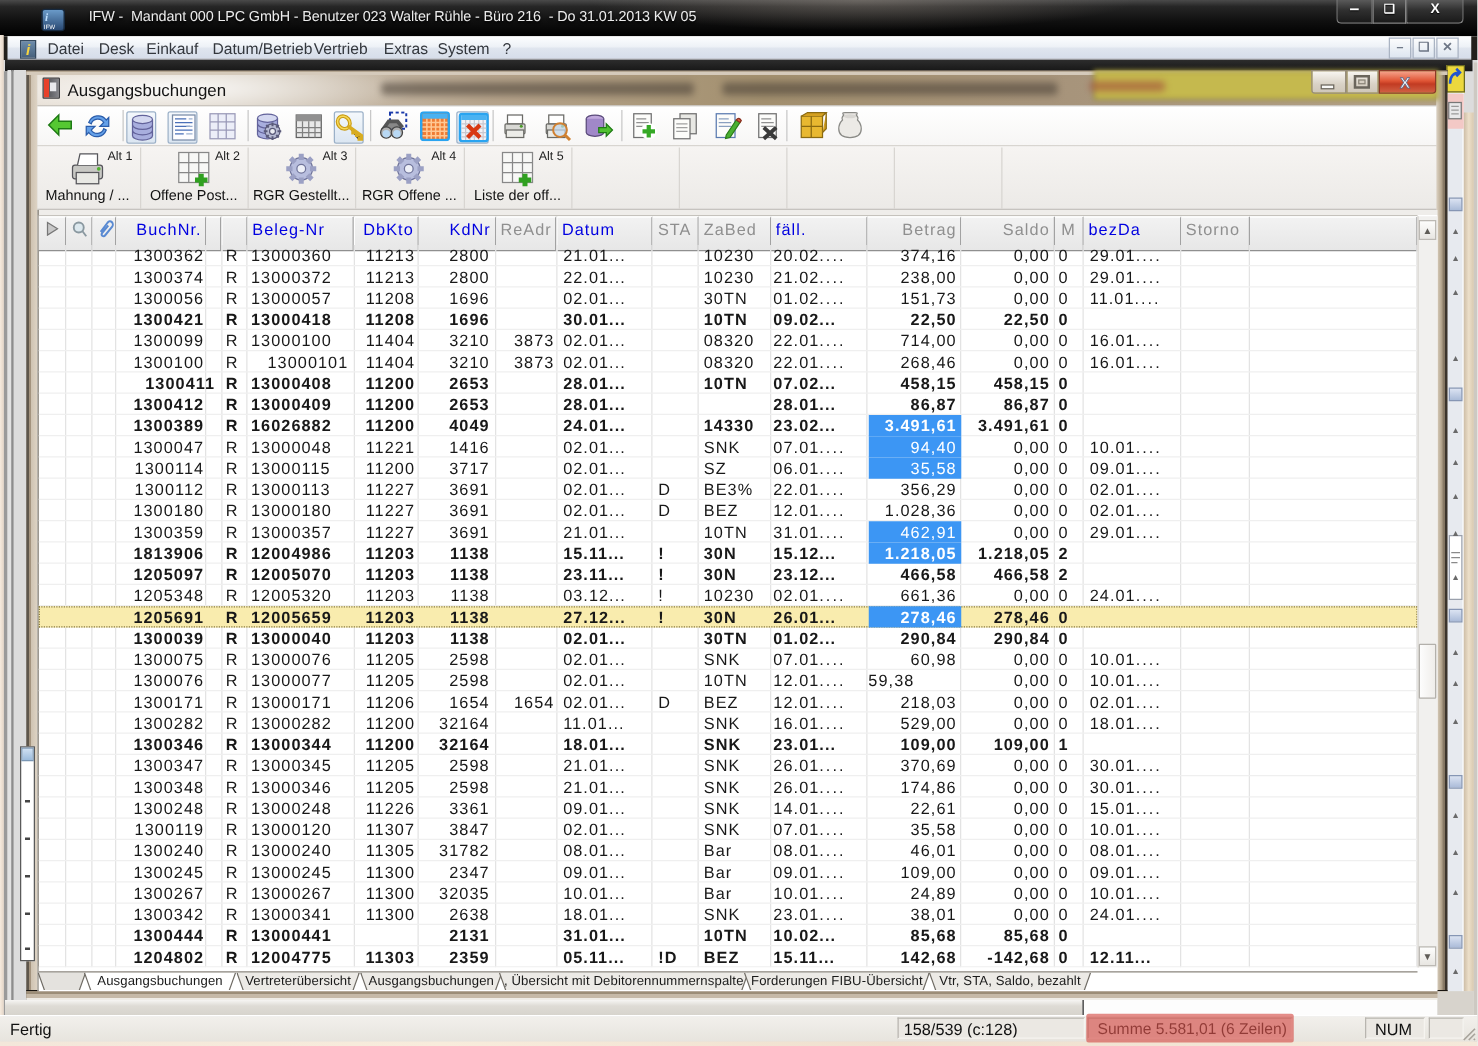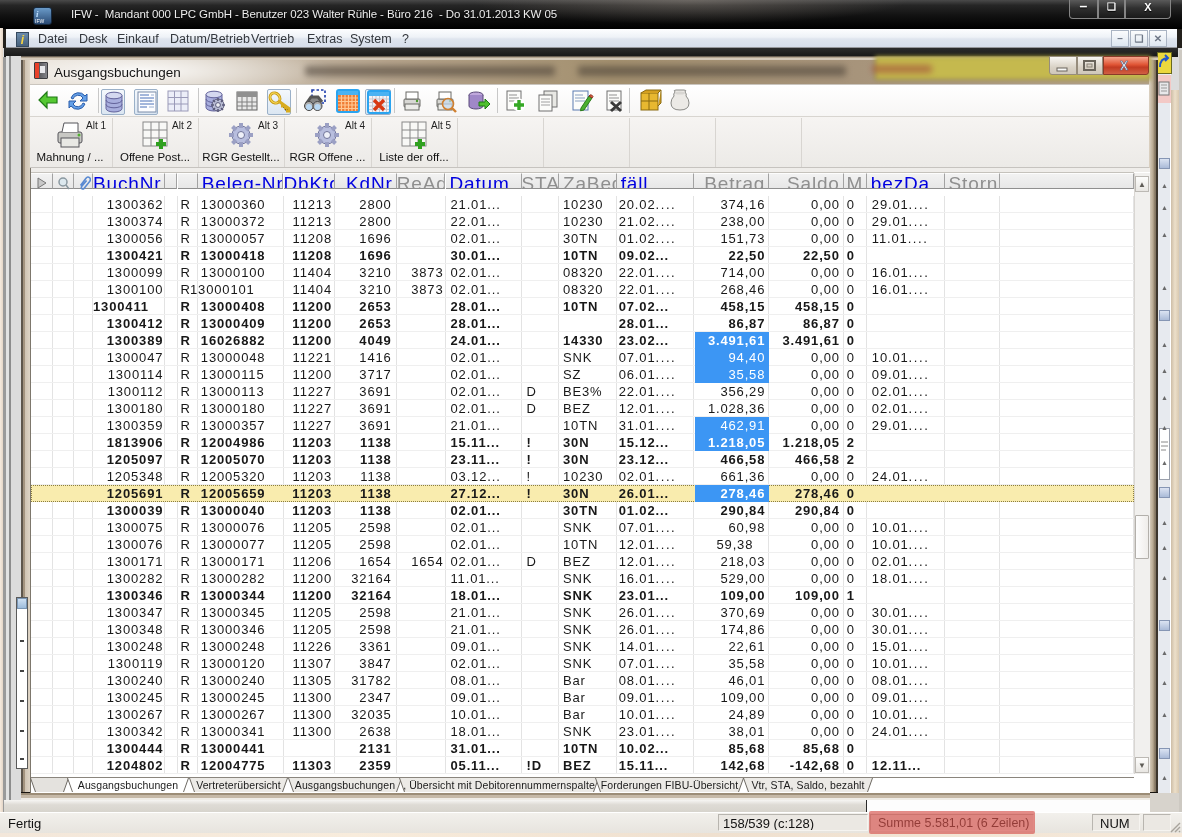--- a/index.html
+++ b/index.html
@@ -42,21 +42,21 @@
 .ticon{position:absolute;top:89px;width:26px;height:26px}
 .tsel{border:1px solid #9ab0c8;background:linear-gradient(#f4f8fc,#dbe6f2);border-radius:2px}
 
 #tb2{left:30px;top:117px;width:1119px;height:51px;background:linear-gradient(#f6f4f2,#eceae7);border-bottom:1px solid #c6c3bf}
 .t2sep{position:absolute;top:118px;width:1px;height:49px;background:#d8d5d1}
 .bigbtn{position:absolute;top:118px;height:48px}
 .alt{position:absolute;font-size:10px;color:#222}
 .cap{position:absolute;font-size:11.5px;color:#111;white-space:nowrap}
 
 #tbl{left:30px;top:172px;width:1120px;height:621px;background:#fff;border-left:1px solid #7d776c}
-.hc{position:absolute;top:173px;height:16px;background:linear-gradient(#f2f2f2,#e7e7e7);border-right:1px solid #a2a2a2;border-bottom:1px solid #8f8f8f;border-top:1px solid #fdfdfd;font-size:19px;letter-spacing:0.85px;color:#0000e0;overflow:hidden;white-space:nowrap}
+.hc{position:absolute;top:173px;height:28px;background:linear-gradient(#f2f2f2,#e7e7e7);border-right:1px solid #a2a2a2;border-bottom:1px solid #8f8f8f;border-top:1px solid #fdfdfd;font-size:13px;letter-spacing:0.85px;color:#0000e0;overflow:hidden;white-space:nowrap}
 .hg{color:#8f8f8f}
 #hline{left:31px;top:172px;width:1103px;height:1px;background:#c5c2bc}
 .vg{position:absolute;top:196px;width:1px;height:578px;background:#e3e3e3}
 .row{position:absolute;left:31px;width:1103px;height:17px;font-size:13px;letter-spacing:0.85px;color:#181818;white-space:pre}
 .row div{position:absolute;top:1px;overflow:hidden;white-space:pre}
 .rb{font-weight:bold}
 .selrow{background:#f9ecae;outline:1px dotted #8a7d42;outline-offset:-1px}
 .rline{position:absolute;left:31px;width:1103px;height:1px;background:#efefef}
 
 #sbar{left:1134px;top:173px;width:16px;height:601px;background:#f1f0ee;border-left:1px solid #d9d6d2}
@@ -533,35 +533,35 @@
 <div style="left:528.0px;width:57.7px;padding-left:4px;">08320</div>
 <div style="left:585.7px;width:77.0px;padding-left:2px;">22.01<span style="letter-spacing:1.6px">....</span></div>
 <div style="left:663.7px;width:74.6px;text-align:right;padding-right:4px;">714,00</div>
 <div style="left:738.3px;width:74.5px;text-align:right;padding-right:4px;">0,00</div>
 <div style="left:812.8px;width:23.0px;padding-left:3px;">0</div>
 <div style="left:835.8px;width:77.8px;padding-left:5px;">16.01<span style="letter-spacing:1.6px">....</span></div>
 </div>
 <div class="row abs" style="top:281px">
 <div style="left:62.0px;width:72.3px;text-align:right;padding-right:2px;">1300100</div>
 <div style="left:146.5px;width:20.3px;padding-left:3px;">R</div>
-<div style="left:156px;width:85.7px;padding-left:3px;">13000101</div>
+<div style="left:180px;width:85.7px;padding-left:3px;">13000101</div>
 <div style="left:252.5px;width:51.5px;text-align:right;padding-right:3px;">11404</div>
 <div style="left:304.0px;width:61.7px;text-align:right;padding-right:5px;">3210</div>
 <div style="left:365.7px;width:48.8px;text-align:right;padding-right:2px;">3873</div>
 <div style="left:414.5px;width:76.1px;padding-left:5px;">02.01...</div>
 <div style="left:490.6px;width:37.4px;padding-left:5px;"></div>
 <div style="left:528.0px;width:57.7px;padding-left:4px;">08320</div>
 <div style="left:585.7px;width:77.0px;padding-left:2px;">22.01<span style="letter-spacing:1.6px">....</span></div>
 <div style="left:663.7px;width:74.6px;text-align:right;padding-right:4px;">268,46</div>
 <div style="left:738.3px;width:74.5px;text-align:right;padding-right:4px;">0,00</div>
 <div style="left:812.8px;width:23.0px;padding-left:3px;">0</div>
 <div style="left:835.8px;width:77.8px;padding-left:5px;">16.01<span style="letter-spacing:1.6px">....</span></div>
 </div>
 <div class="row rb abs" style="top:298px">
-<div style="left:62.0px;width:72.3px;text-align:left;padding-right:2px;">1300411</div>
+<div style="left:78px;width:72.3px;text-align:center;padding-right:2px;">1300411</div>
 <div style="left:146.5px;width:20.3px;padding-left:3px;">R</div>
 <div style="left:166.8px;width:85.7px;padding-left:3px;">13000408</div>
 <div style="left:252.5px;width:51.5px;text-align:right;padding-right:3px;">11200</div>
 <div style="left:304.0px;width:61.7px;text-align:right;padding-right:5px;">2653</div>
 <div style="left:365.7px;width:48.8px;text-align:right;padding-right:2px;"></div>
 <div style="left:414.5px;width:76.1px;padding-left:5px;">28.01...</div>
 <div style="left:490.6px;width:37.4px;padding-left:5px;"></div>
 <div style="left:528.0px;width:57.7px;padding-left:4px;">10TN</div>
 <div style="left:585.7px;width:77.0px;padding-left:2px;">07.02...</div>
 <div style="left:663.7px;width:74.6px;text-align:right;padding-right:4px;">458,15</div>
@@ -781,21 +781,21 @@
 <div style="left:62.0px;width:72.3px;text-align:right;padding-right:2px;">1300076</div>
 <div style="left:146.5px;width:20.3px;padding-left:3px;">R</div>
 <div style="left:166.8px;width:85.7px;padding-left:3px;">13000077</div>
 <div style="left:252.5px;width:51.5px;text-align:right;padding-right:3px;">11205</div>
 <div style="left:304.0px;width:61.7px;text-align:right;padding-right:5px;">2598</div>
 <div style="left:365.7px;width:48.8px;text-align:right;padding-right:2px;"></div>
 <div style="left:414.5px;width:76.1px;padding-left:5px;">02.01...</div>
 <div style="left:490.6px;width:37.4px;padding-left:5px;"></div>
 <div style="left:528.0px;width:57.7px;padding-left:4px;">10TN</div>
 <div style="left:585.7px;width:77.0px;padding-left:2px;">12.01<span style="letter-spacing:1.6px">....</span></div>
-<div style="left:663.7px;width:74.6px;text-align:right;padding-right:16px;">59,38</div>
+<div style="left:663.7px;width:74.6px;padding-right:16px;">59,38</div>
 <div style="left:738.3px;width:74.5px;text-align:right;padding-right:4px;">0,00</div>
 <div style="left:812.8px;width:23.0px;padding-left:3px;">0</div>
 <div style="left:835.8px;width:77.8px;padding-left:5px;">10.01<span style="letter-spacing:1.6px">....</span></div>
 </div>
 <div class="row abs" style="top:553px">
 <div style="left:62.0px;width:72.3px;text-align:right;padding-right:2px;">1300171</div>
 <div style="left:146.5px;width:20.3px;padding-left:3px;">R</div>
 <div style="left:166.8px;width:85.7px;padding-left:3px;">13000171</div>
 <div style="left:252.5px;width:51.5px;text-align:right;padding-right:3px;">11206</div>
 <div style="left:304.0px;width:61.7px;text-align:right;padding-right:5px;">1654</div>

